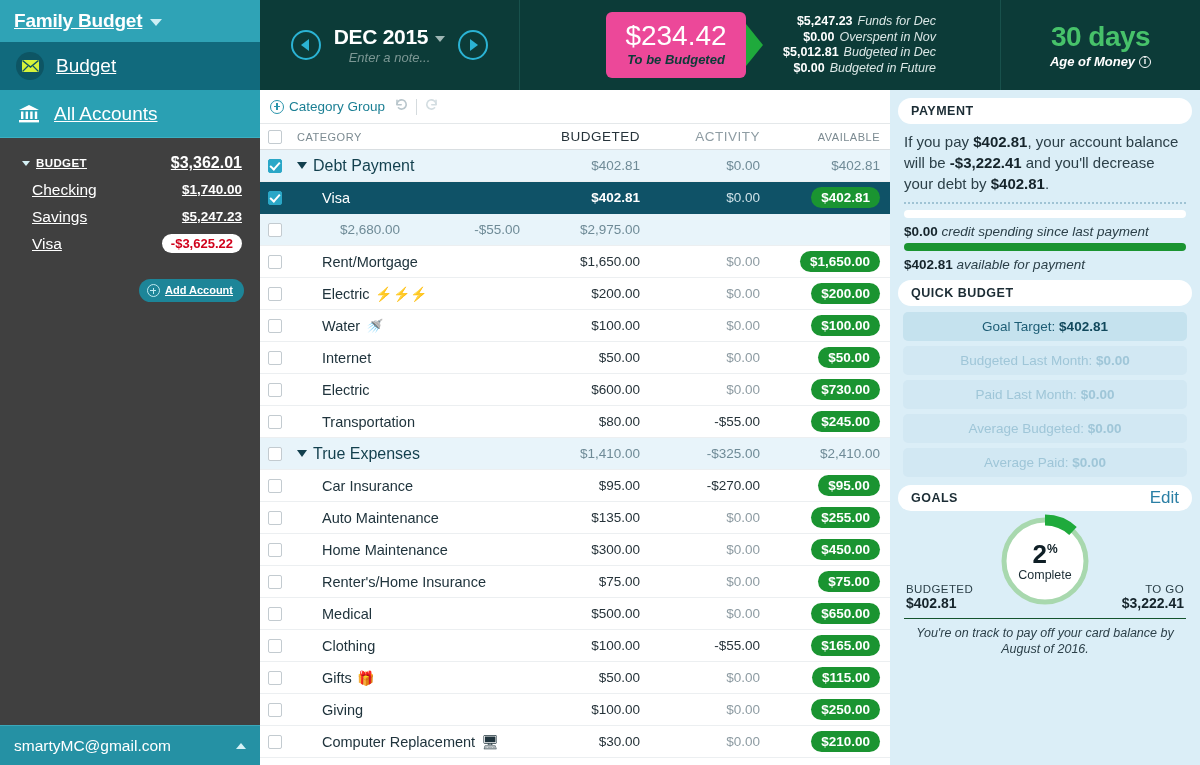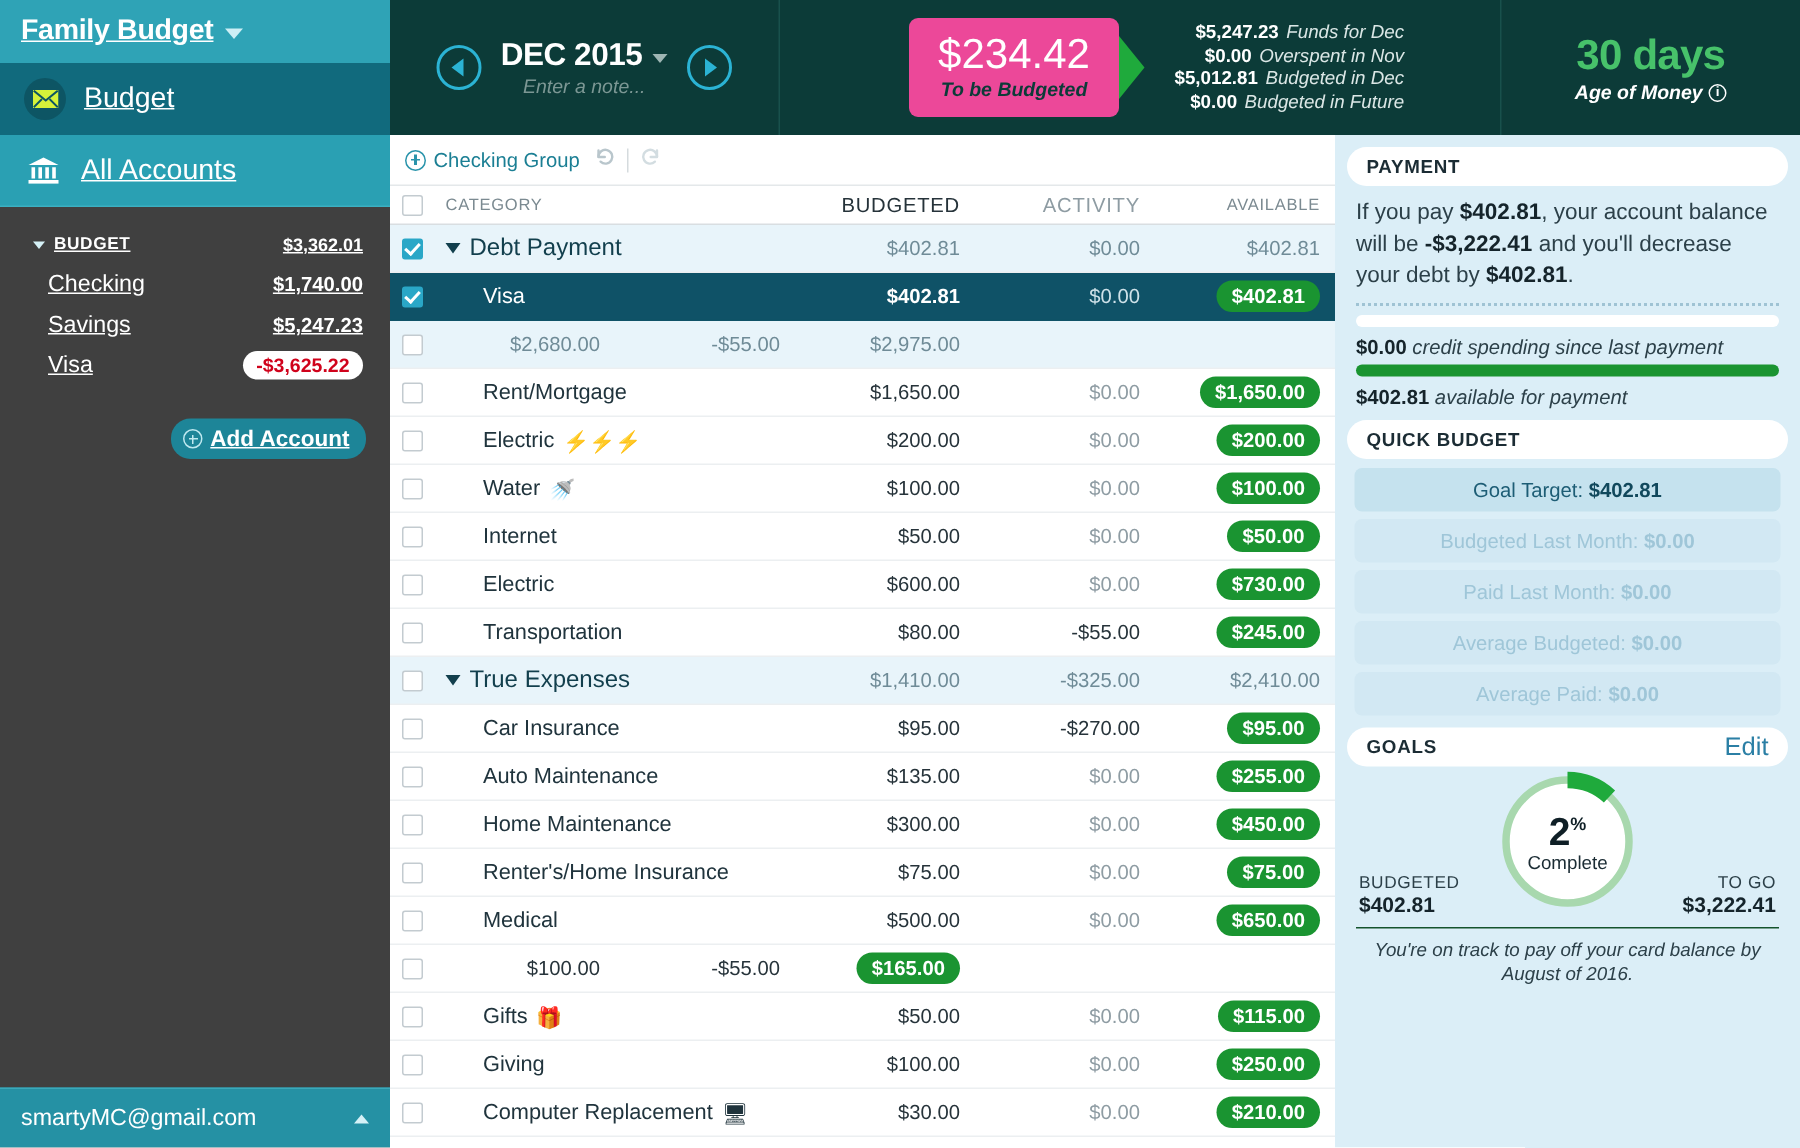--- a/index.html
+++ b/index.html
@@ -54,38 +54,38 @@
 
   .acct-list { padding-top: 12px; }
   .acct-row {
     display: flex; align-items: center; justify-content: space-between;
     padding: 3px 18px 3px 22px; height: 26px;
   }
   .acct-row.group .acct-label {
     font-size: 11.5px; font-weight: bold; letter-spacing: 0.4px;
     display: flex; align-items: center;
   }
-  .acct-row.group .acct-amt { font-size: 12px; font-weight: bold; }
+  .acct-row.group .acct-amt { font-size: 16px; font-weight: bold; }
   .tri-small {
     width: 0; height: 0; margin-right: 6px;
     border-left: 4px solid transparent; border-right: 4px solid transparent;
     border-top: 5px solid #d5f1f6;
   }
   .acct-row.child { padding-left: 32px; height: 27px; }
   .acct-row.child .acct-label { font-size: 15.5px; }
   .acct-row.child .acct-amt { font-size: 13.5px; font-weight: bold; }
   .amt-neg {
     background: #fff; color: #d0021b; border-radius: 11px;
     padding: 2px 9px; font-size: 13px; font-weight: bold;
   }
   .add-account-wrap { display: flex; justify-content: flex-end; padding: 22px 16px 0 0; }
   .add-account {
     background: #1d8598; border-radius: 13px; color: #fff;
-    font-size: 15px; font-weight: bold; padding: 5px 11px 5px 8px;
-    display: inline-flex; align-items: center; gap: 5px; cursor: pointer;
+    font-size: 11px; font-weight: bold; padding: 5px 11px 5px 8px;
+    display: inline-flex; align-items: flex-start; gap: 5px; cursor: pointer;
   }
   .plus-circ {
     width: 13px; height: 13px; border-radius: 50%;
     border: 1.5px solid #bfe9f0; position: relative; display:inline-block;
   }
   .plus-circ::before, .plus-circ::after {
     content: ""; position: absolute; background: #bfe9f0;
   }
   .plus-circ::before { left: 2.5px; right: 2.5px; top: 4.6px; height: 1.5px; }
   .plus-circ::after { top: 2.5px; bottom: 2.5px; left: 4.6px; width: 1.5px; }
@@ -416,21 +416,21 @@
       </div>
     </header>
 
     <div class="below">
 
       <section class="budget-pane">
 
         <div class="cat-toolbar">
           <span class="cat-group-btn">
             <span class="plus-circ2"></span>
-            <span>Checking Group</span>
+            <span>Category Group</span>
           </span>
           <span class="undo-redo">
             <span>
               <svg width="15" height="15" viewBox="0 0 15 15">
                   <path d="M3 7.5a4.6 4.6 0 1 1 1.4 3.3" fill="none" stroke="#b9c6cc" stroke-width="1.6" stroke-linecap="round"></path>
                   <path d="M3 3.3 L3 7.7 L7.2 7.7" fill="none" stroke="#b9c6cc" stroke-width="1.6" stroke-linecap="round" stroke-linejoin="round"></path>
                 </svg>
             </span>
             <span class="sep-v"></span>
             <span>
@@ -644,20 +644,25 @@
                 </span>
               </div>
               <div class="col-bud">$500.00</div>
               <div class="col-act">$0.00</div>
               <div class="col-avl"><span class="pill-green">$650.00</span></div>
             </div>
             <div class="brow child">
               <div class="col-check">
                 <span class="chk"></span>
               </div>
+              <div class="col-cat">
+                <span class="cat-name">
+                  <span>Clothing</span>
+                </span>
+              </div>
               <div class="col-bud">$100.00</div>
               <div class="col-act nonzero">-$55.00</div>
               <div class="col-avl"><span class="pill-green">$165.00</span></div>
             </div>
             <div class="brow child">
               <div class="col-check">
                 <span class="chk"></span>
               </div>
               <div class="col-cat">
                 <span class="cat-name">

